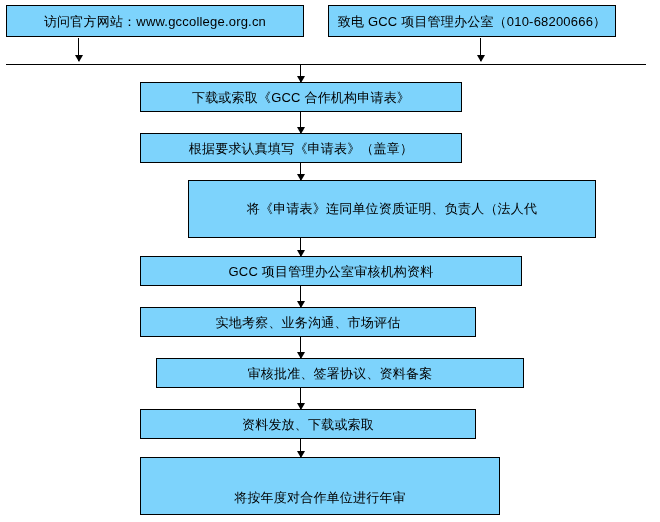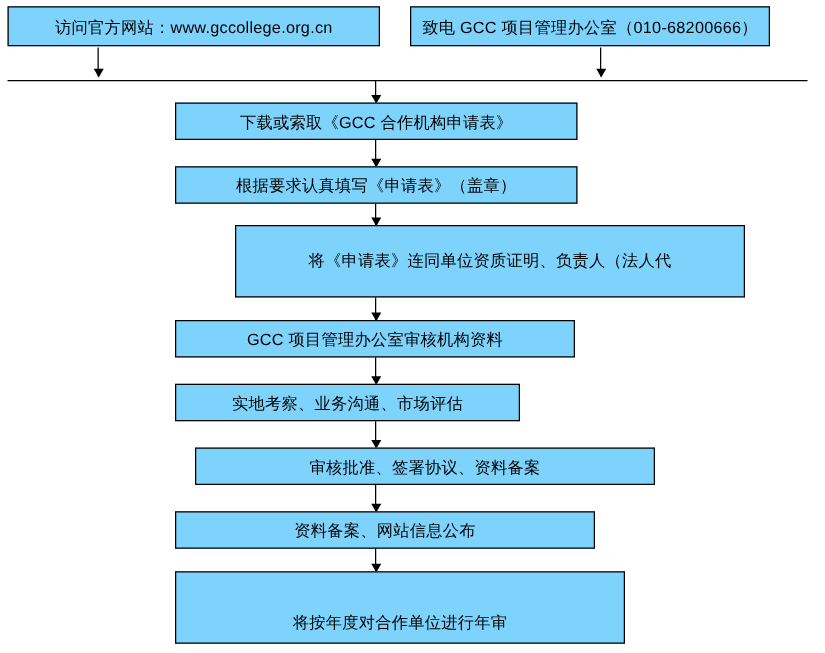--- a/index.html
+++ b/index.html
@@ -60,22 +60,22 @@
     height: 1px;
     background: #000000;
   }
   
   .top-left  { left: 6px;   top: 5px;   width: 298px; height: 32px; }
   .top-right { left: 328px; top: 5px;   width: 288px; height: 32px; }
 
   .n1 { left: 140px; top: 82px;  width: 322px; height: 30px; }
   .n2 { left: 140px; top: 133px; width: 322px; height: 30px; }
   .n3 { left: 140px; top: 180px; width: 408px; height: 58px; margin-left: 48px; }
-  .n4 { left: 140px; top: 256px; width: 320px; height: 30px; }
-  .n5 { left: 140px; top: 307px; width: 276px; height: 30px; }
+  .n4 { left: 140px; top: 256px; width: 382px; height: 30px; }
+  .n5 { left: 140px; top: 307px; width: 336px; height: 30px; }
   .n6 { left: 156px; top: 358px; width: 368px; height: 30px; justify-content: flex-end; }
   .n7 { left: 140px; top: 409px; width: 336px; height: 30px; }
   .n8 { left: 140px; top: 457px; width: 360px; height: 58px; }
 
   .n3 .inner, .n8 .inner { line-height: 24px; }
 </style>
 </head>
 <body>
 
 <div id="flow">
@@ -120,21 +120,21 @@
     <span class="inner">实地考察、业务沟通、市场评估</span>
   </div>
   <div class="arrow" style="left:300px; top:337px; height:21px;"></div>
 
   <div class="box n6">
     <span class="inner">审核批准、签署协议、资料备案</span>
   </div>
   <div class="arrow" style="left:300px; top:388px; height:21px;"></div>
 
   <div class="box n7">
-    <span class="inner">资料备案、网站信息公布</span>
+    <span class="inner">资料发放、下载或索取</span>
   </div>
   <div class="arrow" style="left:300px; top:439px; height:18px;"></div>
 
   <div class="box n8">
     <span class="inner">
       <br>
       <span>将按年度对合作单位进行年审</span>
     </span>
   </div>
 

